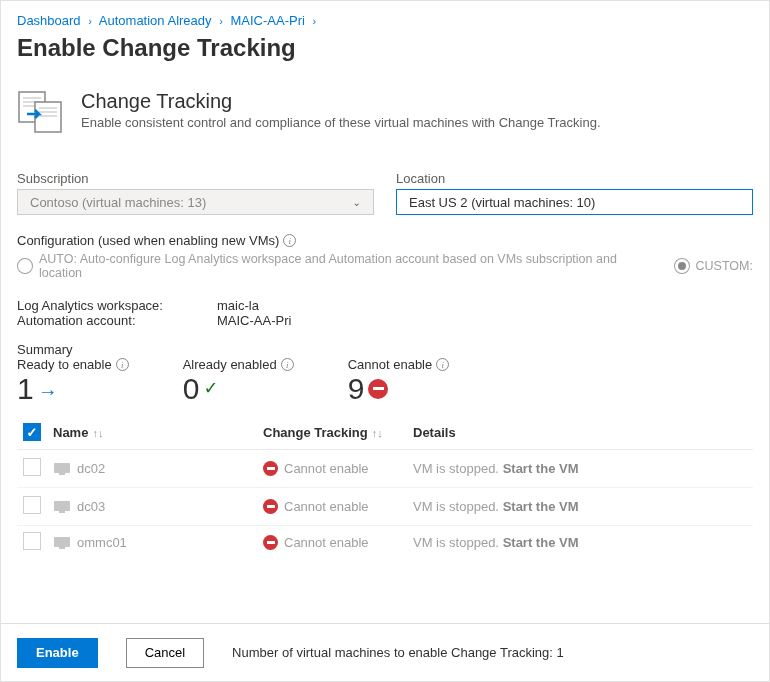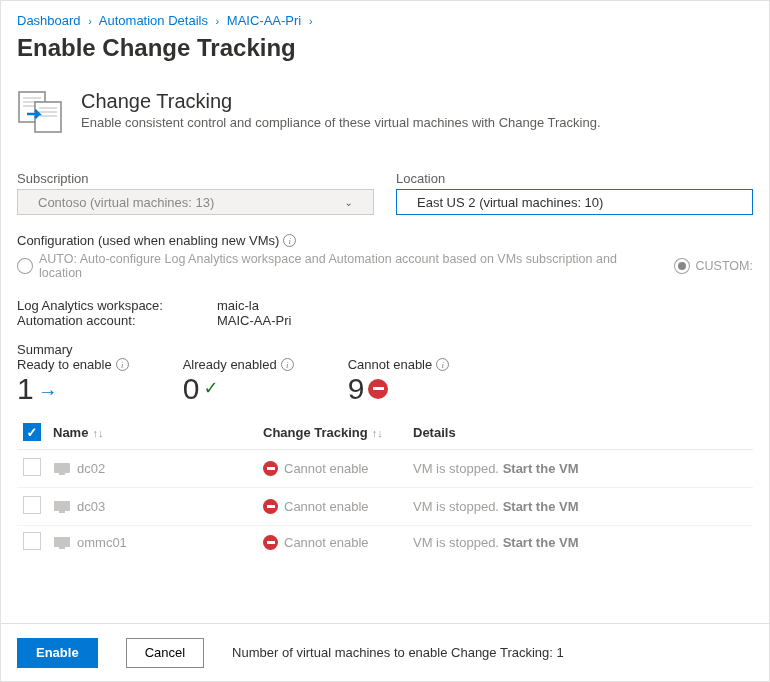--- a/index.html
+++ b/index.html
@@ -37,21 +37,21 @@
     margin-bottom: 34px;
   }
   .hero-icon { flex: 0 0 48px; }
   .hero h2 { font-size: 20px; font-weight: 400; margin-bottom: 2px; }
   .hero p { font-size: 13px; color: #605e5c; }
   .field-row { display: flex; gap: 22px; margin-bottom: 18px; }
   .field { flex: 1; }
   .field label { display: block; font-size: 13px; color: #605e5c; margin-bottom: 3px; }
   .select {
     display: flex; align-items: center; justify-content: space-between;
-    height: 26px; padding: 0 20px; font-size: 13px;
+    height: 26px; padding: 0 12px; font-size: 13px;
     border: 1px solid #ccc; background: #f3f2f1; color: #323130;
   }
   .select.disabled { color: #8a8886; }
   .select.active { border: 1px solid #0078d4; background: #fff; }
   .chev { font-size: 10px; color: #605e5c; }
   .config-label { font-size: 13px; color: #323130; margin-bottom: 4px; display: flex; align-items: center; gap: 4px; }
   .info-icon {
     display: inline-flex; align-items: center; justify-content: center;
     width: 13px; height: 13px; border: 1px solid #888; border-radius: 50%;
     font-size: 9px; color: #888; font-style: italic; font-family: serif;
@@ -119,21 +119,21 @@
   tbody tr.cut td { padding-top: 6px; padding-bottom: 0; border-bottom: none; }
 </style>
 </head>
 <body>
 
 <div class="content">
 
   <div class="breadcrumb">
     <a href="#">Dashboard</a>
     <span class="sep">›</span>
-    <a href="#">Automation Details</a>
+    <a href="#">Automation Already</a>
     <span class="sep">›</span>
     <a href="#">MAIC-AA-Pri</a>
     <span class="sep">›</span>
   </div>
 
   <h1>Enable Change Tracking</h1>
 
   <div class="hero">
     <div class="hero-icon">
       <svg width="48" height="44" viewBox="0 0 48 44">

